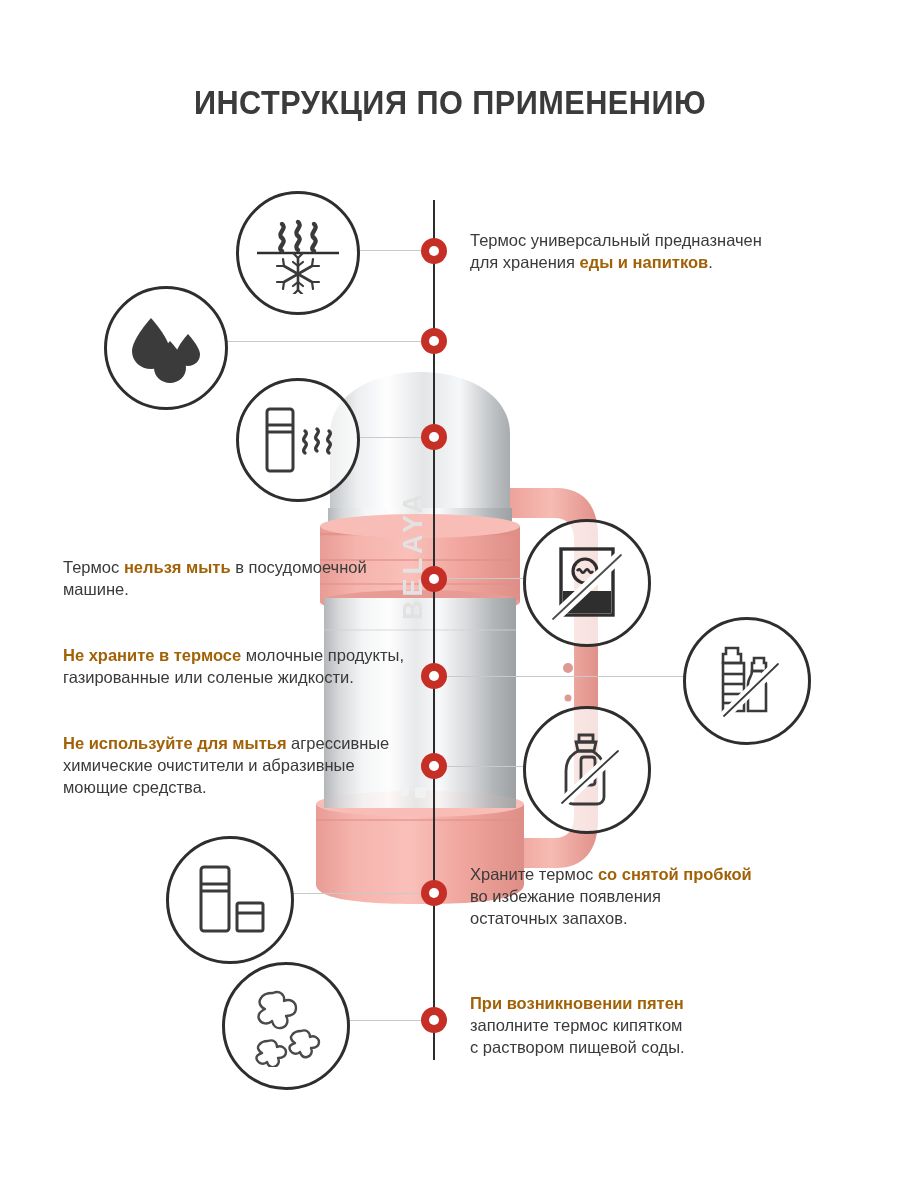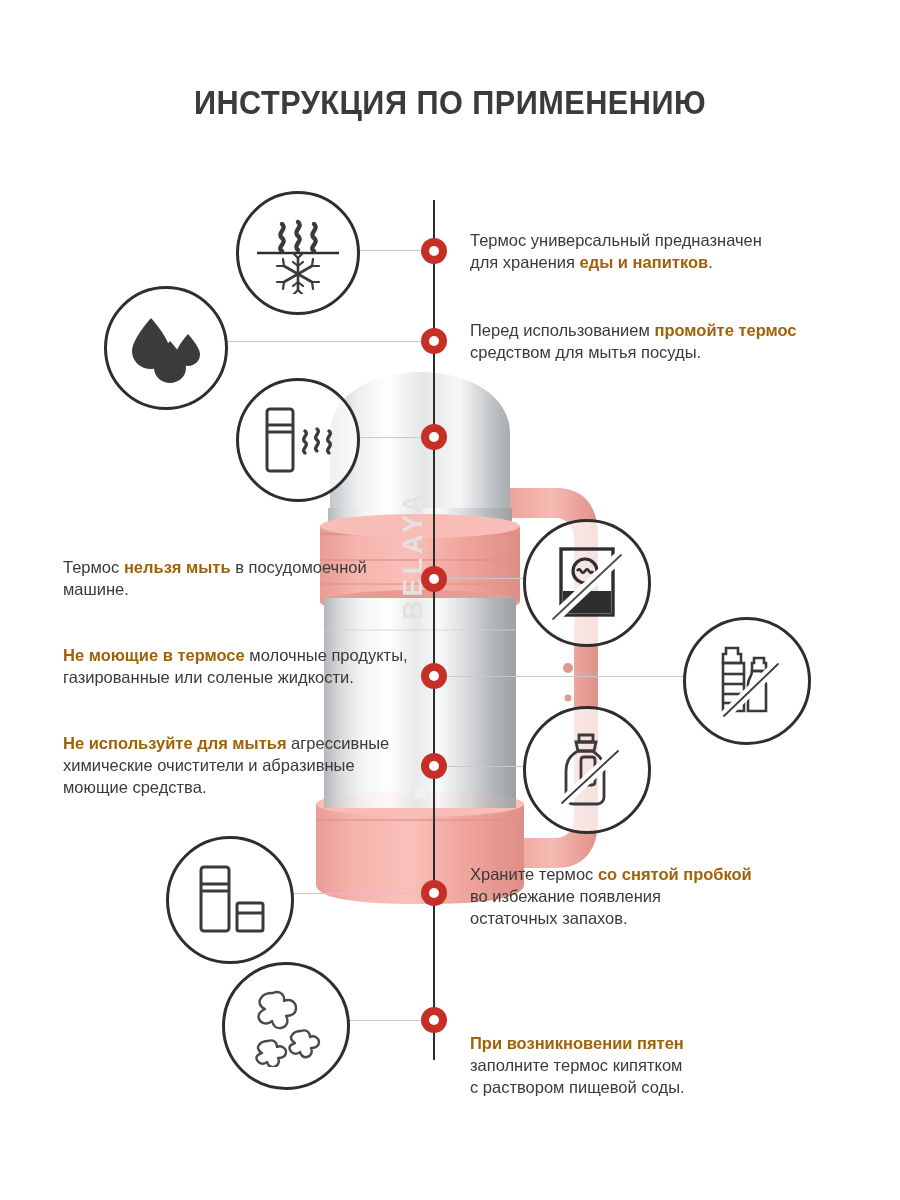--- a/index.html
+++ b/index.html
@@ -176,21 +176,20 @@
   <div class="txt r" style="top:230px;">Термос универсальный предназначен<br>для хранения <b>еды и напитков</b>.</div>
 
   <div class="icirc" style="left:104px;top:286px;width:118px;height:118px;">
     <svg width="80" height="80" viewBox="0 0 80 80">
       <path d="M25 10 C25 10 44 31 44 43 C44 53.5 35.5 61 25 61 C14.5 61 6 53.5 6 43 C6 31 25 10 25 10 Z" fill="#3b3b3b"></path>
       <path d="M62 26 C62 26 74 39 74 46.5 C74 53 68.5 58 62 58 C55.5 58 50 53 50 46.5 C50 39 62 26 62 26 Z" fill="#3b3b3b"></path>
       <path d="M44 40 C44 40 60 57 60 67 C60 75.5 52.5 82 44 82 C35.5 82 28 75.5 28 67 C28 57 44 40 44 40 Z" fill="#3b3b3b" transform="translate(0,-7) scale(1)"></path>
     </svg>
   </div>
   <div class="node" style="left:421px;top:328px;"></div>
-  <div class="txt r" style="top:320px;">Перед использованием <b>промойте термос</b><br>средством для мытья посуды.</div>
 
   <div class="icirc" style="left:236px;top:378px;width:118px;height:118px;">
     <svg width="86" height="82" viewBox="0 0 86 82">
       <g fill="none" stroke="#3a3a3a" stroke-width="3">
         <rect x="12" y="10" width="26" height="62" rx="3"></rect>
         <line x1="12" y1="26" x2="38" y2="26"></line>
         <line x1="12" y1="33" x2="38" y2="33"></line>
       </g>
       <g stroke="#3a3a3a" stroke-width="3.4" fill="none" stroke-linecap="round">
         <path d="M50 32 c5 4 -5 7 0 11 c5 4 -5 7 0 11"></path>
@@ -226,21 +225,21 @@
         <line x1="19" y1="54" x2="40" y2="54"></line>
         <line x1="19" y1="63" x2="40" y2="63"></line>
         <path d="M50 18 h10 v5 h2 v8 h-14 v-8 h2 z"></path>
         <path d="M48 31 c0 6 -4 7 -4 13 v27 h18 v-27 c0 -6 -4 -7 -4 -13 z"></path>
       </g>
       <line x1="20" y1="76" x2="74" y2="24" stroke="#ffffff" stroke-width="10" stroke-linecap="round"></line>
       <line x1="20" y1="76" x2="74" y2="24" stroke="#3a3a3a" stroke-width="1.8" stroke-linecap="round" fill="none"></line>
     </svg>
   </div>
   <div class="node" style="left:421px;top:663px;"></div>
-  <div class="txt l" style="top:645px;"><b>Не моющие в термосе</b> молочные продукты,<br>газированные или соленые жидкости.</div>
+  <div class="txt l" style="top:645px;"><b>Не храните в термосе</b> молочные продукты,<br>газированные или соленые жидкости.</div>
 
   <div class="icirc" style="left:523px;top:706px;width:122px;height:122px;">
     <svg width="82" height="82" viewBox="0 0 82 82">
       <g fill="none" stroke="#3a3a3a" stroke-width="2.8">
         <path d="M33 6 h14 v7 h-14 z"></path>
         <path d="M30 13 h20 l-2 9 h-16 z"></path>
         <path d="M32 22 c-8 4 -12 11 -12 20 v26 c0 4 3 7 7 7 h24 c4 0 7 -3 7 -7 v-26 c0 -9 -4 -16 -12 -20 z"></path>
         <path d="M38 28 h8 c2 0 3 1 3 3 v22 c0 2 -1 3 -3 3 h-8 c-2 0 -3 -1 -3 -3 v-22 c0 -2 1 -3 3 -3 z"></path>
       </g>
       <line x1="16" y1="74" x2="72" y2="22" stroke="#ffffff" stroke-width="10" stroke-linecap="round"></line>
@@ -267,15 +266,15 @@
   <div class="icirc" style="left:222px;top:962px;width:122px;height:122px;">
     <svg width="86" height="82" viewBox="0 0 86 82">
       <g fill="none" stroke="#4a4a4a" stroke-width="2.4" stroke-linejoin="round">
         <path d="M30 8 c7 -3 12 2 11 8 c6 -3 12 1 12 7 c0 6 -5 8 -10 8 c3 5 1 11 -5 12 c-5 1 -8 -3 -9 -7 c-4 4 -11 3 -13 -2 c-2 -5 2 -8 6 -10 c-5 -2 -7 -7 -4 -11 c2 -4 8 -5 12 -5 z"></path>
         <path d="M58 46 c5 -2 9 1 9 6 c4 -2 9 1 9 5 c0 5 -4 6 -8 6 c2 4 0 8 -4 9 c-4 1 -6 -2 -7 -5 c-3 3 -8 2 -10 -2 c-2 -4 2 -6 5 -7 c-4 -2 -5 -6 -3 -8 c2 -3 6 -4 9 -4 z"></path>
         <path d="M25 56 c5 -2 9 1 9 6 c4 -2 9 1 9 5 c0 5 -4 6 -8 6 c2 4 0 8 -4 9 c-4 1 -6 -2 -7 -5 c-3 3 -8 2 -10 -2 c-2 -4 2 -6 5 -7 c-4 -2 -5 -6 -3 -8 c2 -3 6 -4 9 -4 z"></path>
       </g>
     </svg>
   </div>
   <div class="node" style="left:421px;top:1007px;"></div>
-  <div class="txt r" style="top:993px;margin-top:40px;"><b>При возникновении пятен</b><br>заполните термос кипятком<br>с раствором пищевой соды.</div>
+  <div class="txt r" style="top:993px;"><b>При возникновении пятен</b><br>заполните термос кипятком<br>с раствором пищевой соды.</div>
 
 </div>
 
 </body></html>

